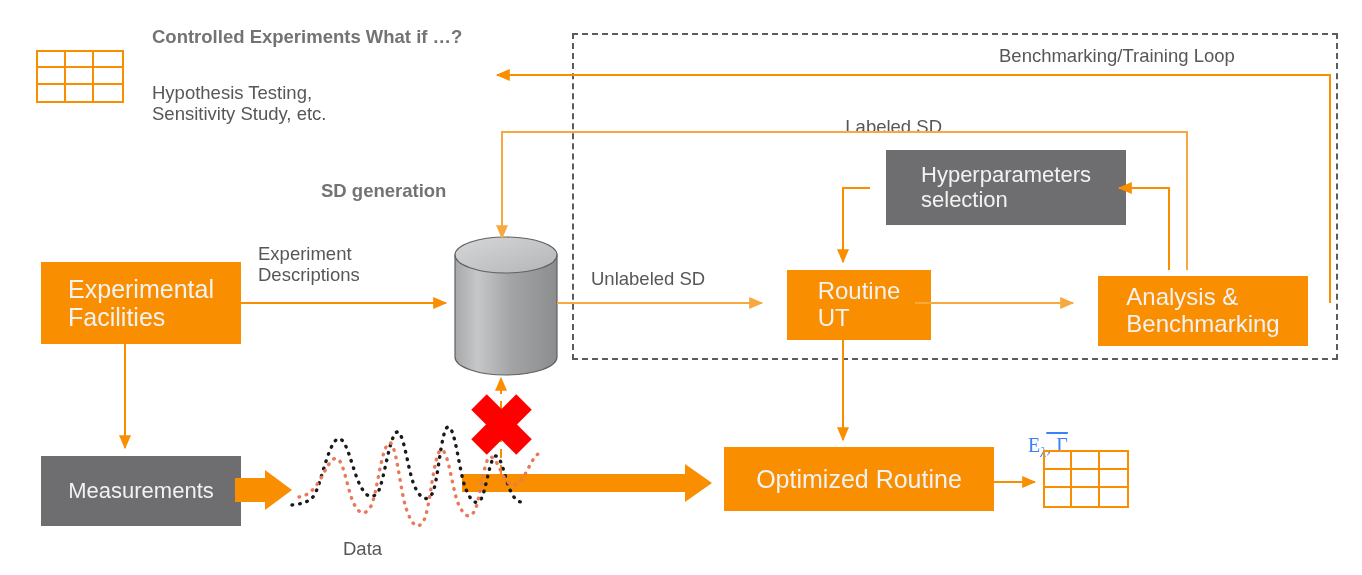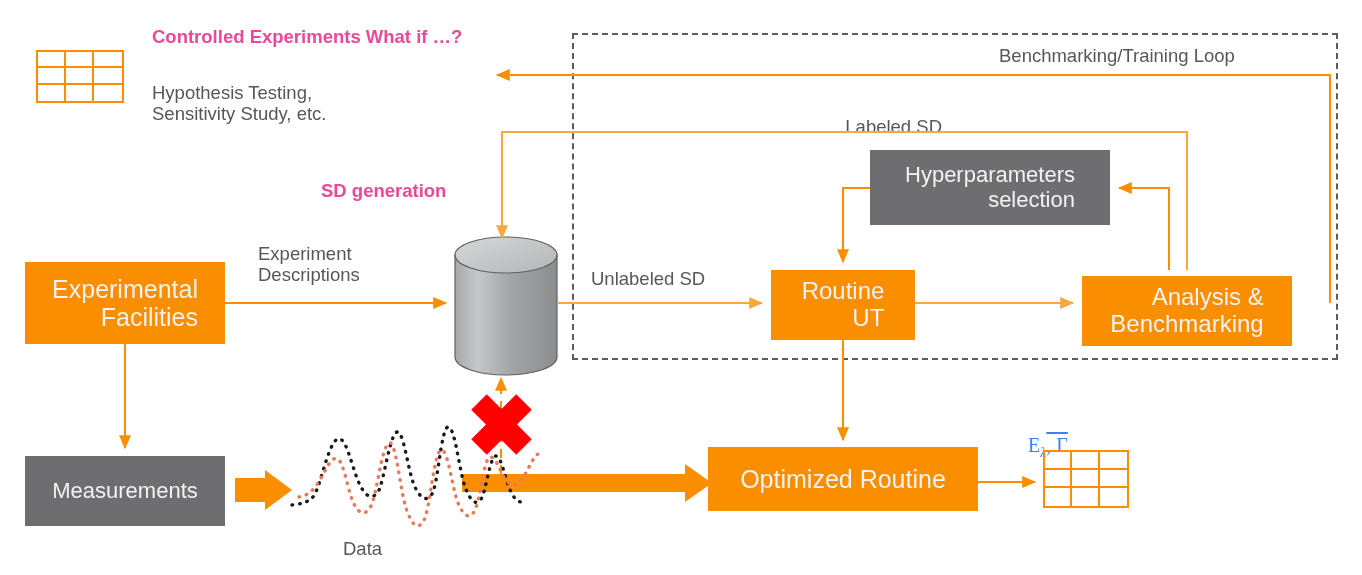--- a/index.html
+++ b/index.html
@@ -1,25 +1,25 @@
 <!DOCTYPE html>
 <html><head>
 <meta charset="utf-8">
 <style>
   html,body{margin:0;padding:0;background:#ffffff;}
   body{font-family:"Liberation Sans",sans-serif;}
   #stage{position:relative;width:1362px;height:575px;background:#ffffff;overflow:hidden;}
 
   .box{position:absolute;display:flex;align-items:center;justify-content:center;
-       text-align:right;line-height:1.12;color:#f2f2f2;box-sizing:border-box;}
+       text-align:left;line-height:1.12;color:#f2f2f2;box-sizing:border-box;margin-left:16px;}
   .box.orange{background:#F98E00;}
   .box.gray{background:#6E6E70;}
 
   .lbl{position:absolute;color:#555759;line-height:1.16;white-space:pre-line;}
-  .lbl.bold{font-weight:bold;color:#ec4899;}
+  .lbl.bold{font-weight:bold;color:#737373;}
 
   .dashbox{position:absolute;border:2.5px dashed #5a5c5e;box-sizing:border-box;}
 
   svg.overlay{position:absolute;left:0;top:0;width:1362px;height:575px;overflow:visible;}
 
   .tbl{position:absolute;box-sizing:border-box;border:2px solid #F98E00;display:grid;}
   .tbl i{border-right:2px solid #F98E00;border-bottom:2px solid #F98E00;}
   .tbl i.lastcol{border-right:none;}
   .tbl i.lastrow{border-bottom:none;}
 </style>

